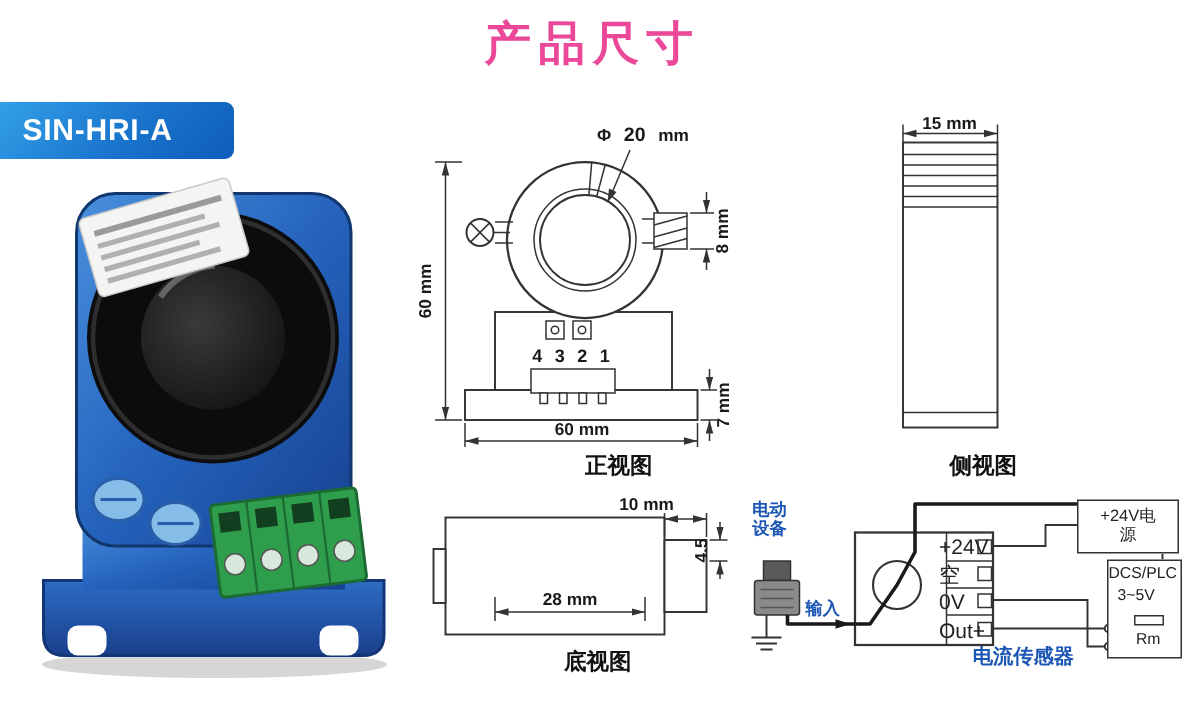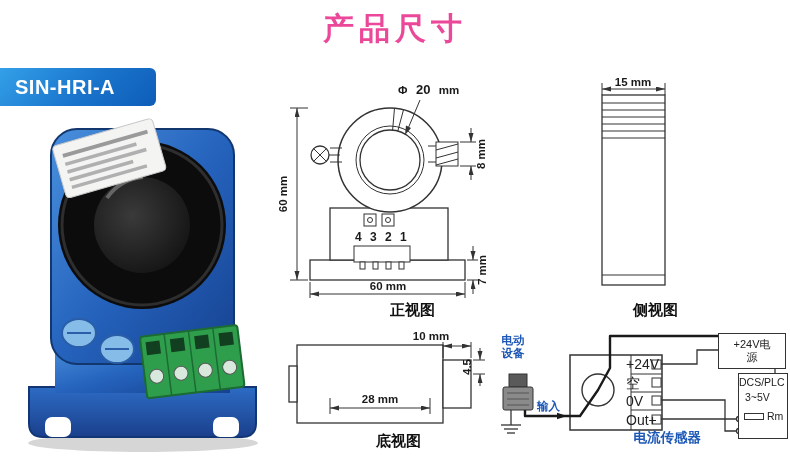--- a/index.html
+++ b/index.html
@@ -34,21 +34,21 @@
     position:absolute; left:626px; width:26px; font-size:14px; color:#222; line-height:12px;
   }
   .comp-box {
     position:absolute; border:1.5px solid #333; background:#fff; font-size:11px; color:#222;
   }
   .power-box { left:718px; top:333px; width:68px; height:36px; display:flex; align-items:center; justify-content:center; }
   .power-box span { display:inline-block; width:42px; text-align:center; line-height:13px; font-size:11px; }
   .dcs-box { left:738px; top:373px; width:50px; height:66px; font-size:10.5px; }
   .dcs-title { text-align:left; padding-top:2px; }
   .dcs-range { padding-left:6px; margin-top:3px; }
-  .dcs-load { display:flex; align-items:center; gap:3px; padding-left:5px; margin-top:7px; }
+  .dcs-load { display:flex; align-items:center; gap:3px; padding-left:5px; margin-top:7px;flex-direction:column; }
   .resistor { width:20px; height:7px; border:1.5px solid #333; background:#fff; }
 </style>
 </head>
 <body>
 
 <div class="page-title">产品尺寸</div>
 
 <div class="model-badge">
   <span>SIN-HRI-A</span>
 </div>
@@ -320,13 +320,13 @@
 
 <div class="comp-box dcs-box">
   <div class="dcs-title">DCS/PLC</div>
   <div class="dcs-range">3~5V</div>
   <div class="dcs-load">
     <div class="resistor"></div>
     <span>Rm</span>
   </div>
 </div>
 
-<div class="caption blue" style="left:591px; top:429px;">电流传感器</div>
+<div class="caption blue" style="left:606px; top:429px;">电流传感器</div>
 
 </body></html>

